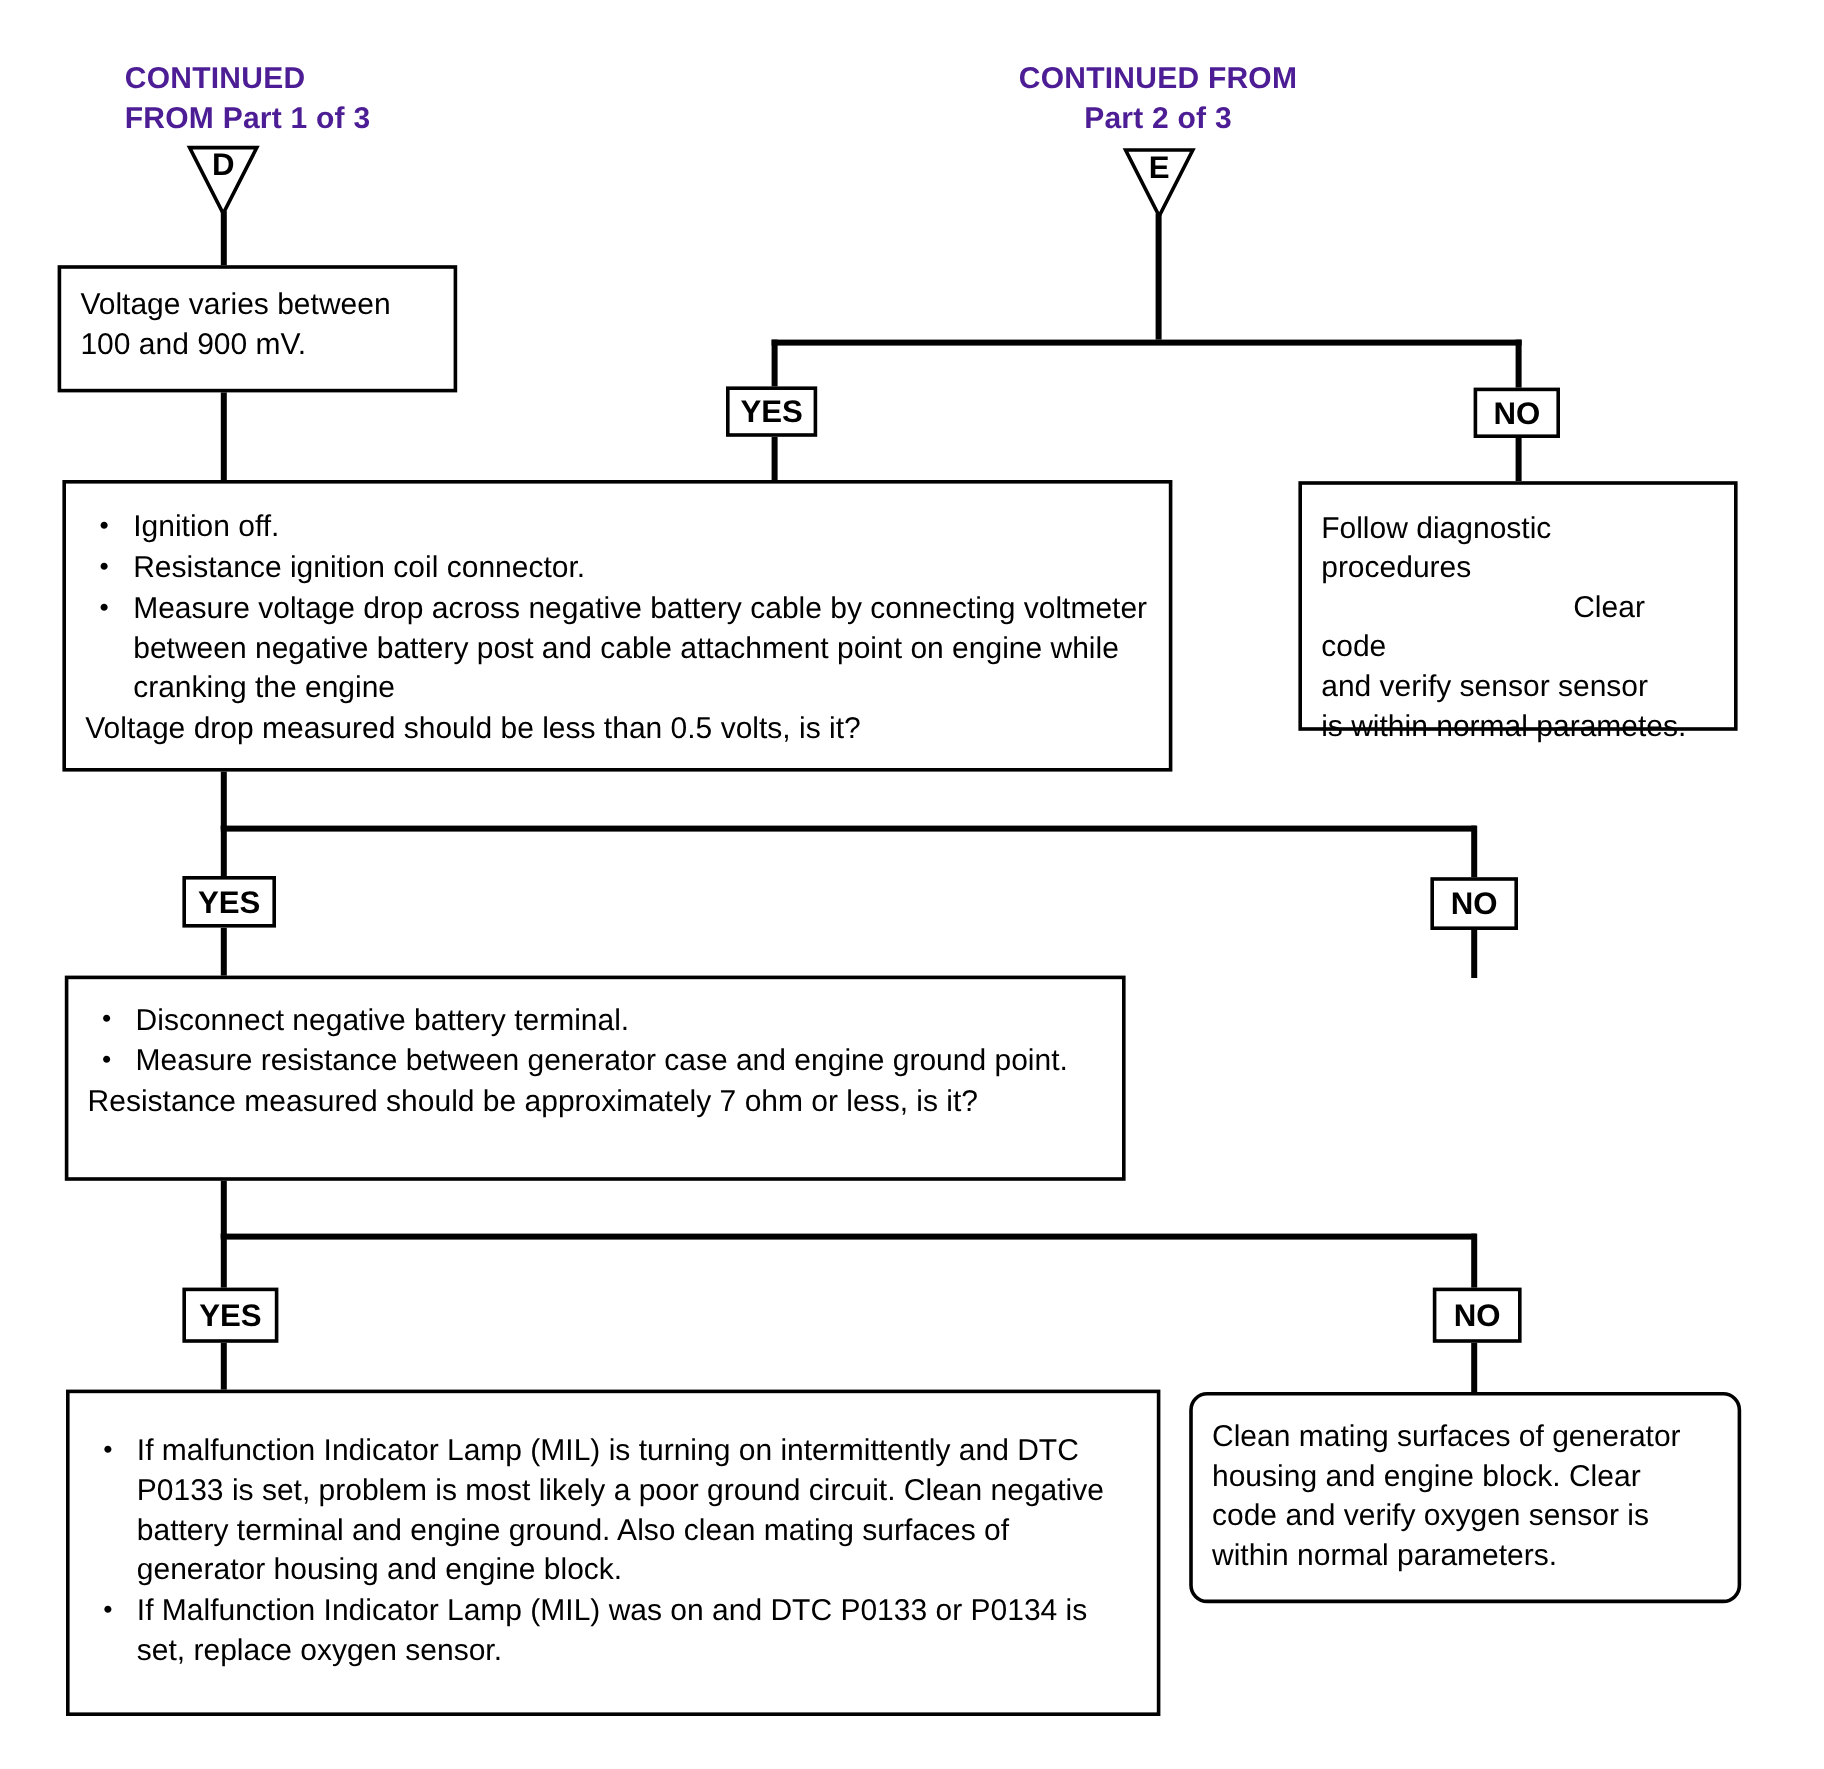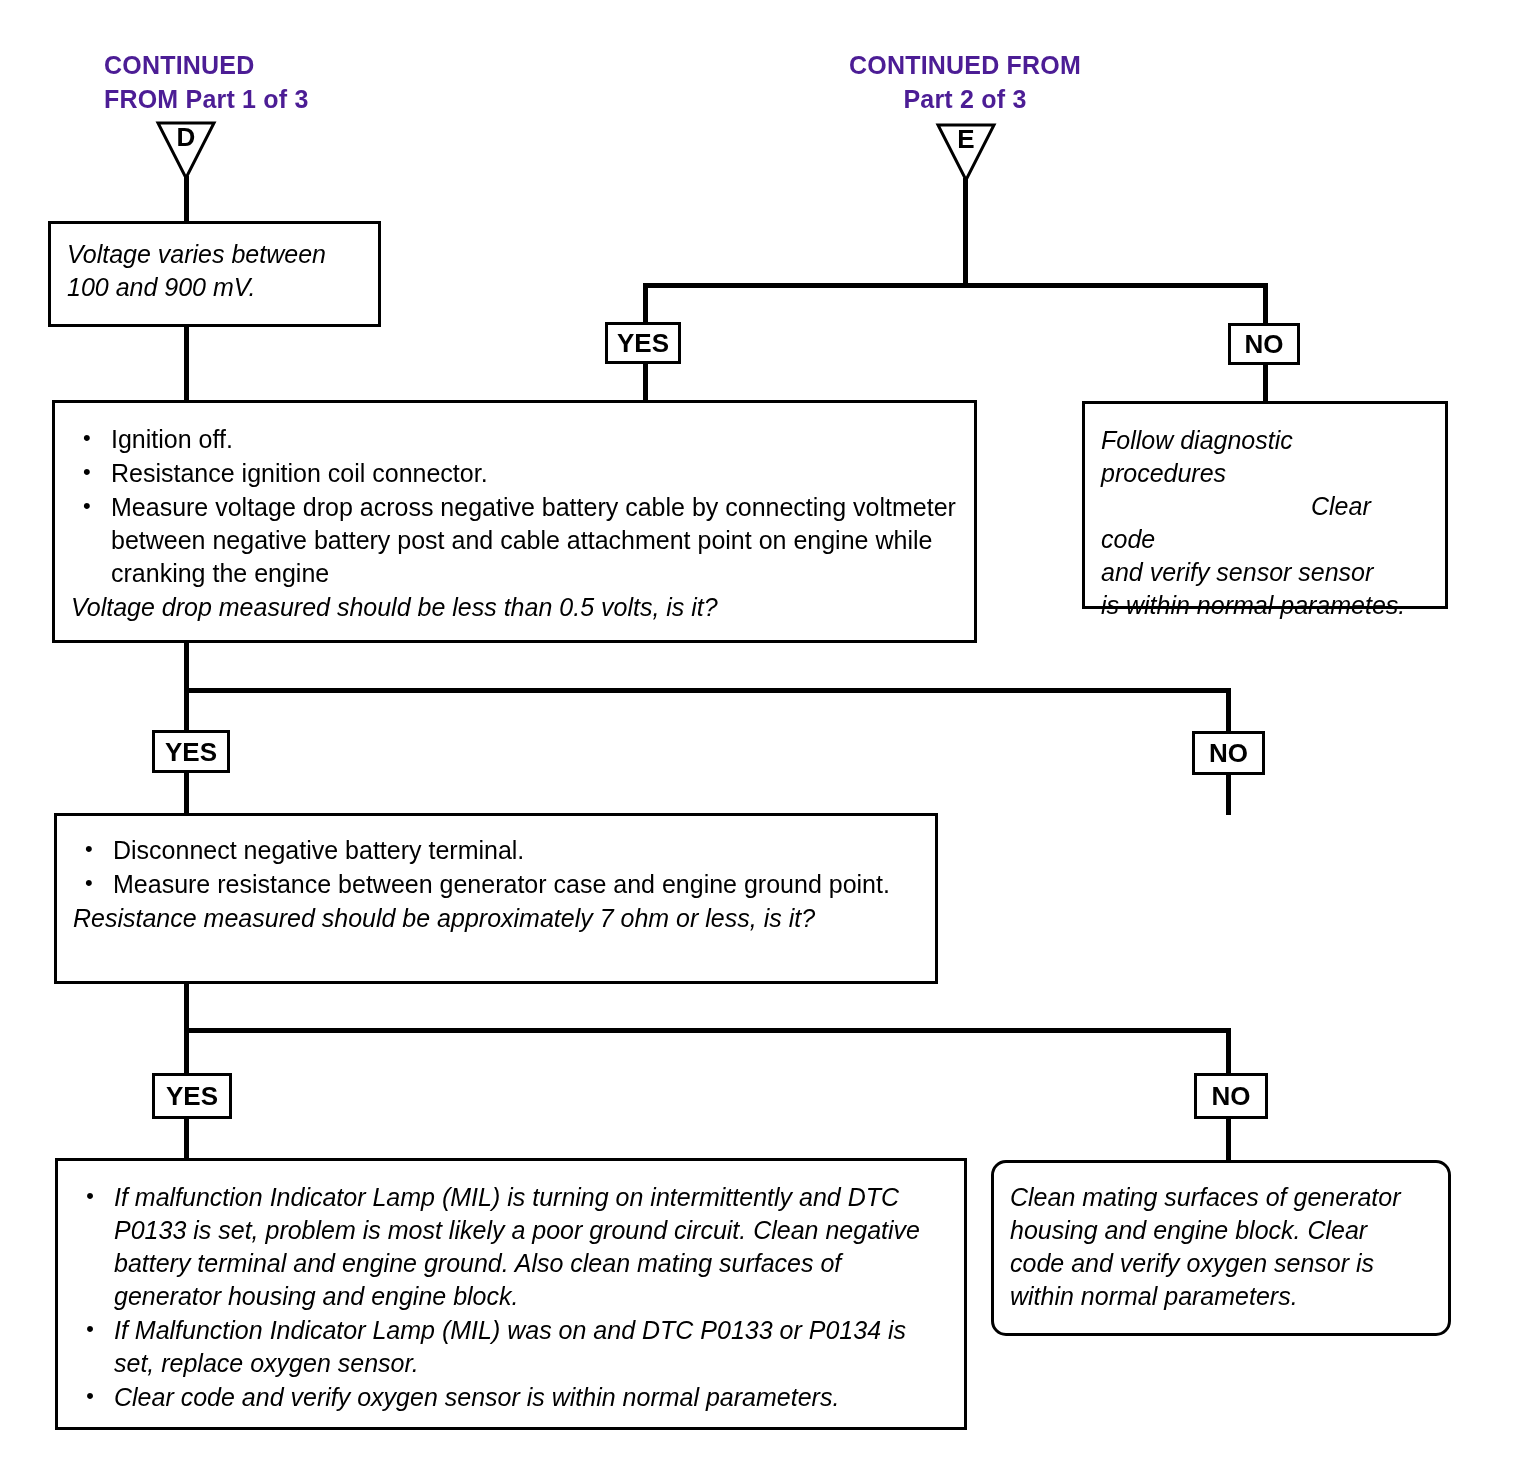--- a/index.html
+++ b/index.html
@@ -77,21 +77,20 @@
   .box li:before {
     content: "\2022";
     position: absolute;
     left: 12px;
     top: -2px;
     font-size: 22px;
   }
   .box p {
     margin: 0;
     padding: 0;
-    font-style: italic;
   }
   .indent-blank { display: inline-block; width: 210px; }
 
   .dbox {
     position: absolute;
     border: 3px solid #000;
     background: #fff;
     box-sizing: border-box;
     font-size: 26px;
     font-weight: bold;
@@ -204,25 +203,24 @@
   <div class="line vline" style="left:1226px; top:1028px; height:48px;"></div>
 
   <div class="dbox" style="left:152px; top:1073px; width:80px; height:46px;">YES</div>
 
   <div class="dbox" style="left:1194px; top:1073px; width:74px; height:46px;">NO</div>
 
   <div class="line vline" style="left:184px; top:1119px; height:44px;"></div>
   <div class="line vline" style="left:1226px; top:1119px; height:44px;"></div>
 
   <div class="box" style="left:55px; top:1158px; width:912px; height:272px;">
-    <div class="inner" style="padding-top:20px;font-style:italic;">
+    <div class="inner" style="padding-top:32px;">
       <ul>
         <li>If malfunction Indicator Lamp (MIL) is turning on intermittently and DTC P0133 is set, problem is most likely a poor ground circuit. Clean negative battery terminal and engine ground. Also clean mating surfaces of generator housing and engine block.</li>
         <li>If Malfunction Indicator Lamp (MIL) was on and DTC P0133 or P0134 is set, replace oxygen sensor.</li>
-        <li>Clear code and verify oxygen sensor is within normal parameters.</li>
       </ul>
     </div>
   </div>
 
   <div class="box" style="left:991px; top:1160px; width:460px; height:176px;border-radius:15px;">
     <div class="inner" style="padding-top:18px;">
       <p>Clean mating surfaces of generator</p>
       <p>housing and engine block. Clear</p>
       <p>code and verify oxygen sensor is</p>
       <p>within normal parameters.</p>

